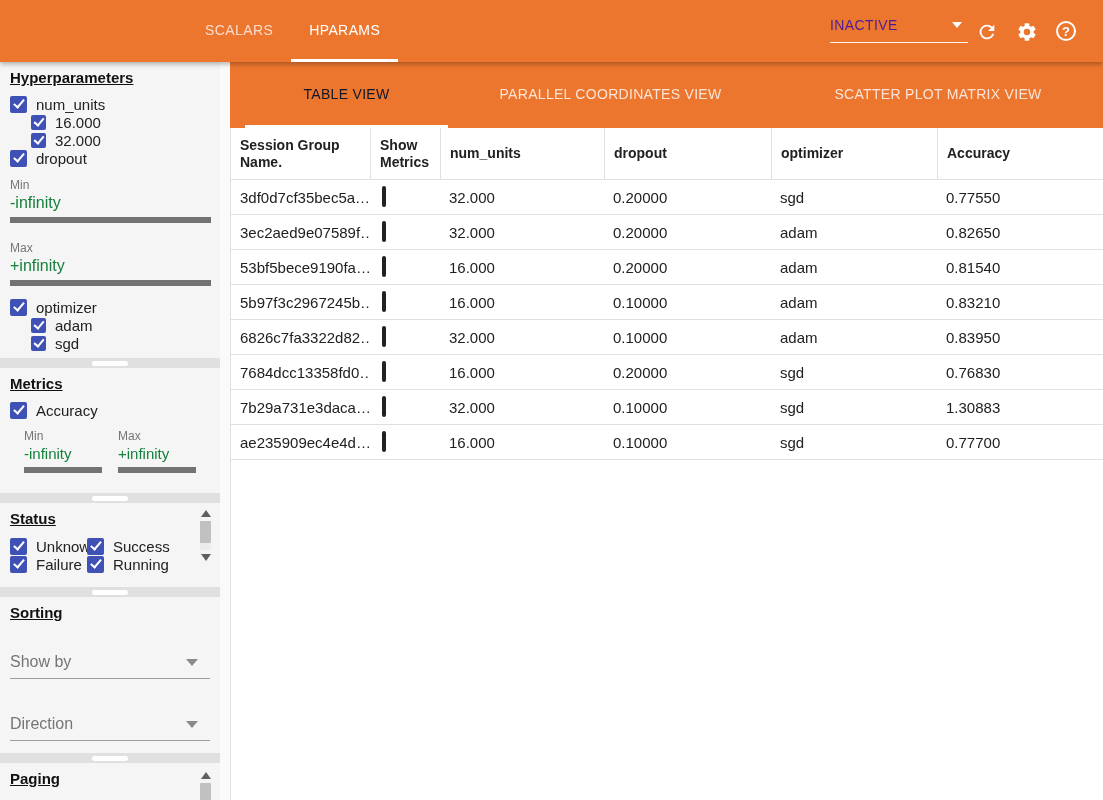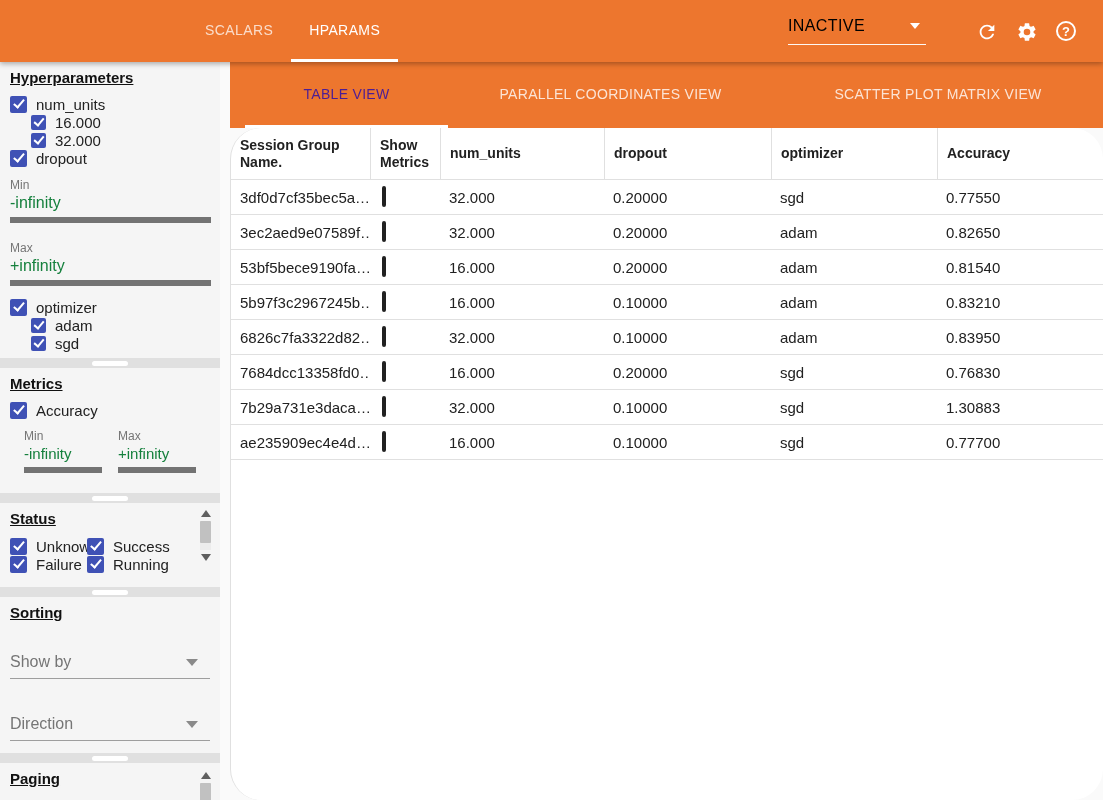--- a/index.html
+++ b/index.html
@@ -8,21 +8,21 @@
 
   
   .appbar { position:absolute; left:0; top:0; width:1103px; height:62px; background:#ED762E;
             box-shadow:0 2px 5px rgba(0,0,0,.3); z-index:30; display:flex; align-items:center; }
   .app-title { color:#fff; font-size:24px; font-weight:500; margin-left:27px; letter-spacing:.2px; }
   .appbar-tabs { position:absolute; left:187px; top:0; height:100%; display:flex; }
   .appbar-tab { height:100%; display:flex; align-items:center; justify-content:center; padding:0 18px;
                 font-size:14px; letter-spacing:.4px; color:rgba(255,255,255,.75); cursor:pointer;
                 border-bottom:3px solid transparent; font-weight:500; }
   .appbar-tab.active { color:#fff; border-bottom-color:#fff; }
-  .run-select { position:absolute; left:788px; top:17px; width:138px; color:#000000; font-size:16px;
+  .run-select { position:absolute; left:830px; top:17px; width:138px; color:#4c1d95; font-size:14px;
                 letter-spacing:.4px; border-bottom:1px solid rgba(255,255,255,.95); padding-bottom:9px;
                 display:flex; align-items:center; justify-content:space-between; cursor:pointer; }
   .caret-down-white { width:0; height:0; border-left:5px solid transparent; border-right:5px solid transparent;
                 border-top:6px solid #fff; margin-right:6px; }
   .appbar-icon { width:22px; height:22px; position:absolute; top:21px; cursor:pointer; }
   .appbar-icon svg { width:22px; height:22px; fill:#fff; }
   .icon-refresh { left:976px; }
   .icon-settings { left:1016px; }
   .icon-help { left:1056px; width:20px; height:20px; border:2px solid #fff; border-radius:50%;
                display:flex; align-items:center; justify-content:center; }
@@ -86,25 +86,25 @@
   .sb-thumb { width:11px; background:#c1c1c1; border-radius:1px; }
   .sb-status { top:4px; bottom:2px; height:57px; }
   .sb-paging { top:6px; bottom:0; height:50px; }
 
   
   .viewbar { position:absolute; left:230px; top:62px; width:873px; height:66px; background:#ED762E;
              display:flex; padding-left:15px; z-index:6; }
   .view-tab { height:100%; display:flex; align-items:center; justify-content:center;
               font-size:14px; letter-spacing:.3px; color:rgba(255,255,255,.8); cursor:pointer;
               border-bottom:3px solid transparent; font-weight:500; }
-  .view-tab.active { color:#4c1d95; border-bottom-color:#fff; }
+  .view-tab.active { color:#0f172a; border-bottom-color:#fff; }
   .vt-0 { width:203px; } .vt-1 { width:325px; } .vt-2 { width:330px; }
 
   .content { position:absolute; left:230px; top:128px; width:873px; height:672px; background:#fff;
-             border-left:1px solid #e0e0e0;border-radius:31px; }
+             border-left:1px solid #e0e0e0; }
   .thead { display:flex; height:52px; border-bottom:1px solid #e0e0e0; }
   .th { display:flex; align-items:center; padding-left:9px; padding-right:4px; font-size:14px; font-weight:bold;
         color:#212121; line-height:17px; }
   .th + .th { border-left:1px solid #e0e0e0; }
   .trow { display:flex; height:35px; border-bottom:1px solid #e0e0e0; align-items:center; }
   .td { padding-left:9px; font-size:15px; color:#212121; overflow:hidden; white-space:nowrap; }
   .c0 { width:139px; } .c1 { width:70px; } .c2 { width:164px; } .c3 { width:167px; } .c4 { width:166px; } .c5 { flex:1; }
   .row-cb { width:15px; height:15px; border:2px solid #212121; border-radius:2px; margin-left:12px; cursor:pointer; flex:0 0 auto; }
 </style>
 </head>

